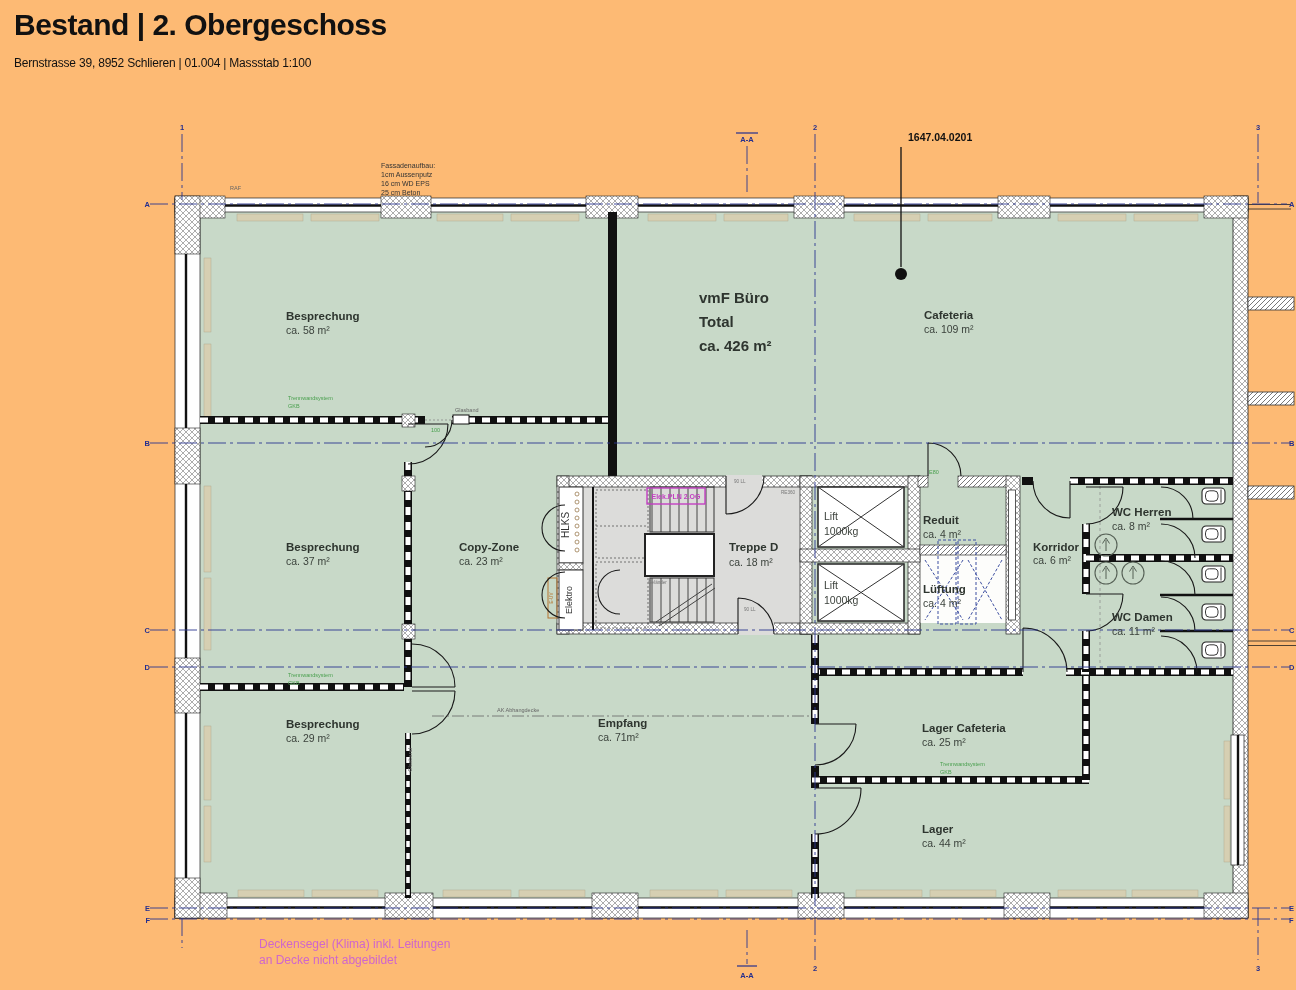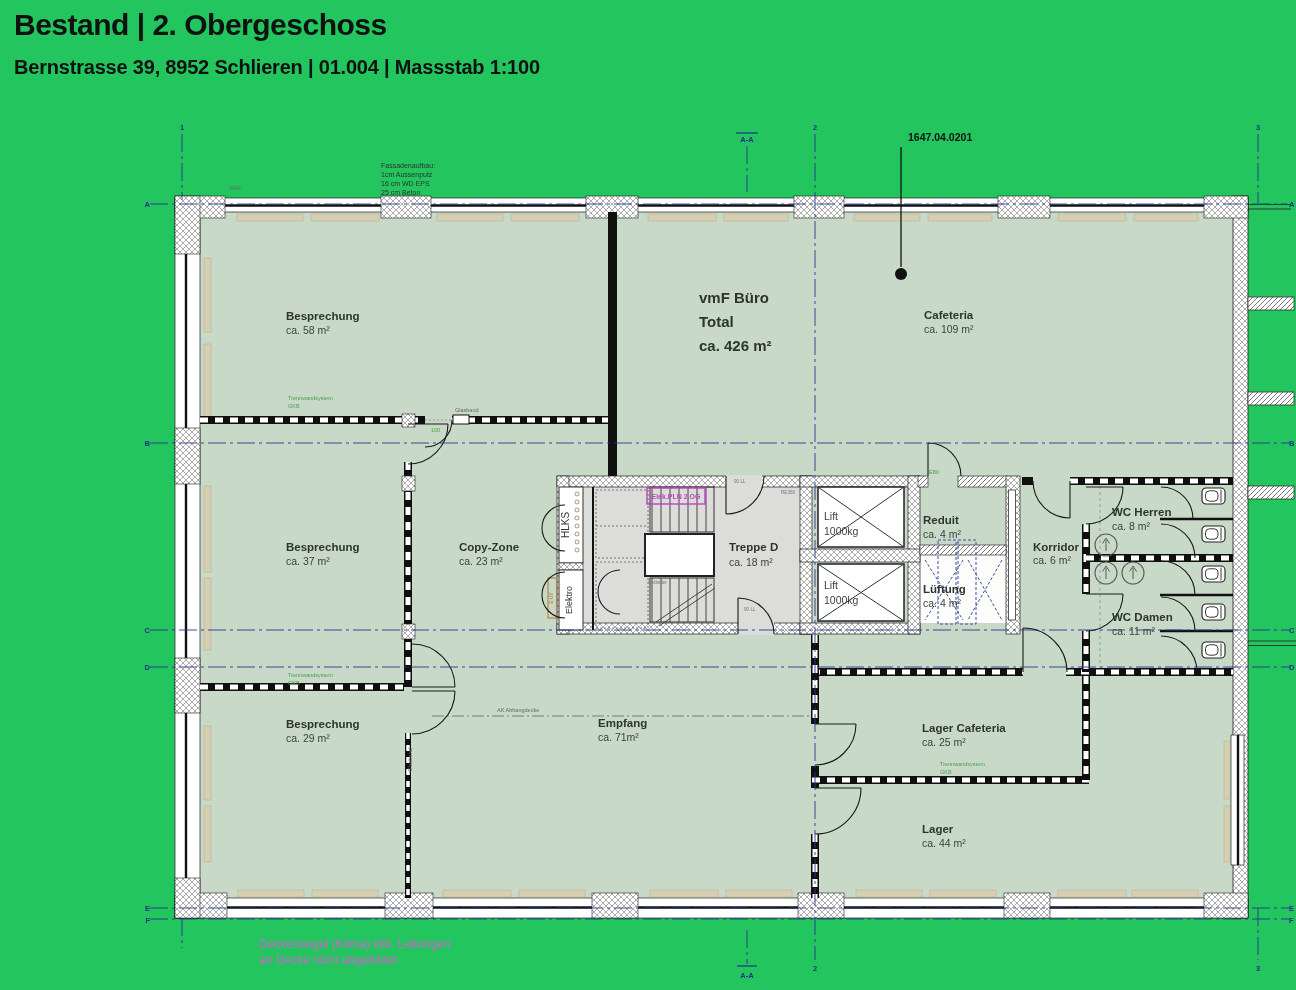--- a/index.html
+++ b/index.html
@@ -1,20 +1,20 @@
 <!DOCTYPE html>
 <html><head>
 <meta charset="utf-8">
 <style>
   html,body{margin:0;padding:0;background:#fff;}
-  .page{position:relative;width:1296px;height:990px;background:#22c55e;overflow:hidden;
+  .page{position:relative;width:1296px;height:990px;background:#fdba74;overflow:hidden;
         font-family:"Liberation Sans",sans-serif;}
   .hdr{position:absolute;left:14px;top:8px;color:#111;}
   .hdr h1{margin:0;font-size:30px;font-weight:bold;letter-spacing:-0.5px;}
-  .hdr h2{margin:14px 0 0 0;font-size:20px;font-weight:bold;letter-spacing:-0.2px;}
+  .hdr h2{margin:14px 0 0 0;font-size:12px;font-weight:normal;letter-spacing:-0.2px;}
   svg{position:absolute;left:0;top:0;}
   svg text{font-family:"Liberation Sans",sans-serif;}
   .rn{font-size:11.5px;font-weight:bold;fill:#2e352f;}
   .ra{font-size:10.5px;fill:#3a413b;}
   .big{font-size:15px;font-weight:bold;fill:#2e352f;}
   .glbl{font-size:7.5px;font-weight:bold;fill:#252f8e;}
   .tiny{font-size:5.5px;fill:#666;}
   .tiny4{font-size:4.6px;fill:#777;}
   .grn{font-size:5.5px;fill:#4aa04f;}
   .note7{font-size:7px;fill:#333;}

